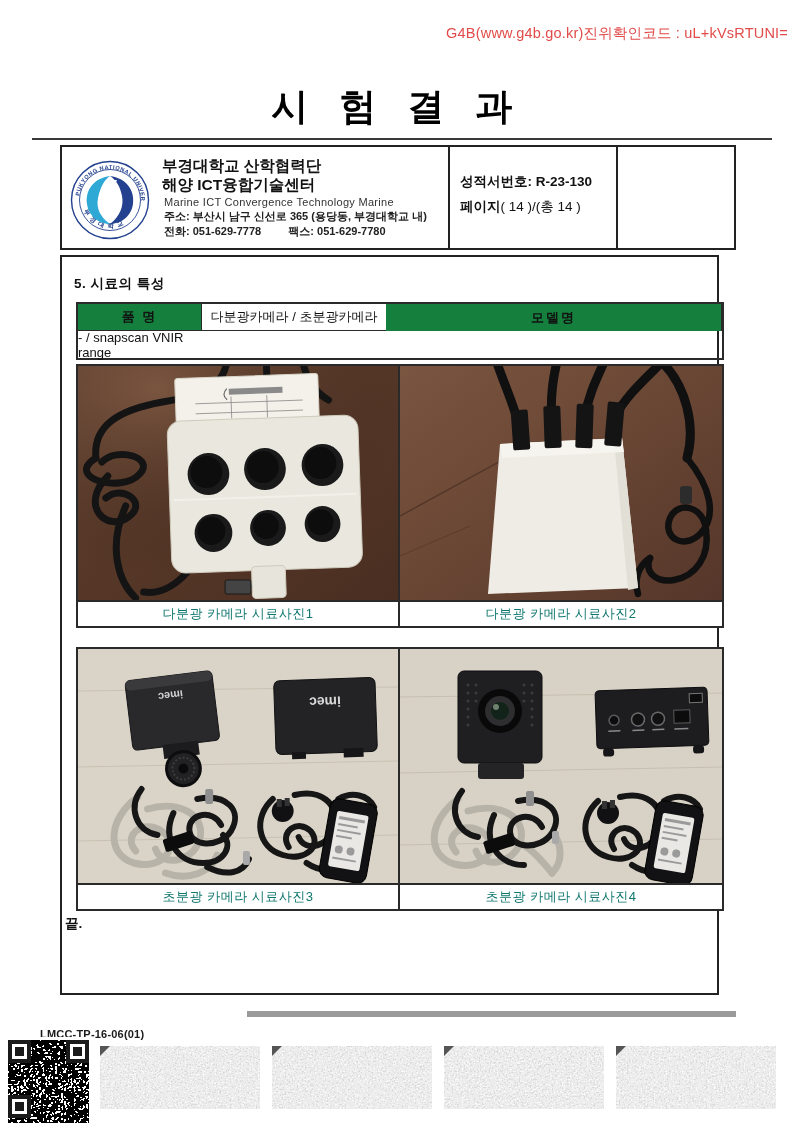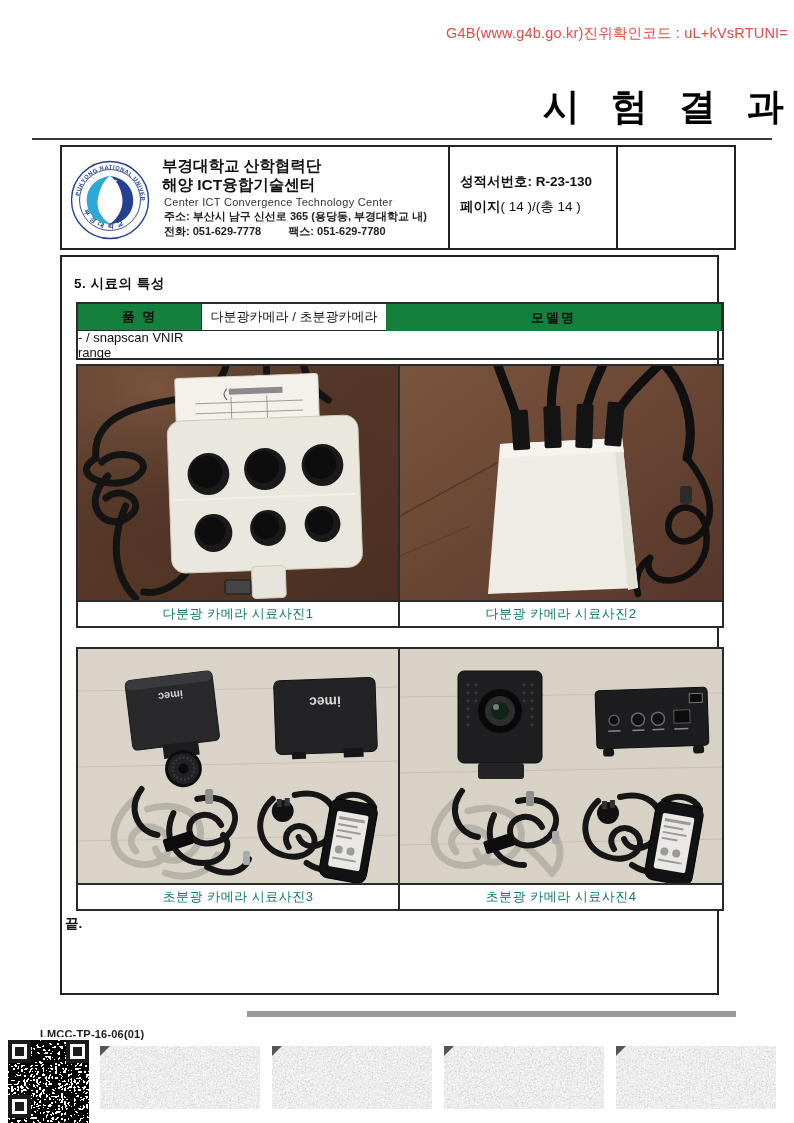--- a/index.html
+++ b/index.html
@@ -1,21 +1,21 @@
 <!DOCTYPE html>
 <html><head>
 <meta charset="utf-8">
 <style>
   * { margin:0; padding:0; box-sizing:border-box; }
   body { background:#fff; font-family:"Liberation Sans","DejaVu Sans",sans-serif; }
   .page { position:relative; width:794px; height:1123px; background:#fff; overflow:hidden; margin:0 auto; }
 
   .verify-code { position:absolute; top:24px; right:6px; font-size:14.5px; color:#e14b49; letter-spacing:0.2px; }
 
-  .doc-title { position:absolute; top:82px; left:0; width:100%; text-align:right;
+  .doc-title { position:absolute; top:82px; left:0; width:100%; text-align:center;
                font-size:37px; font-weight:bold; color:#000; letter-spacing:0.28em; }
   .title-rule { position:absolute; top:138px; left:32px; width:740px; height:2px; background:#3a3a3a; }
 
   
   .header-box { position:absolute; top:145px; left:60px; width:676px; height:105px;
                 border:2px solid #222; display:grid; grid-template-columns:388px 168px auto; }
   .hcell { position:relative; }
   .hcell-org { border-right:2px solid #222; }
   .hcell-report { border-right:2px solid #222; padding:26px 0 0 10px; }
   .org-logo { position:absolute; left:8px; top:13px; }
@@ -87,21 +87,21 @@
         <text font-size="6.5" fill="#23418f" font-weight="bold" letter-spacing="1">
           <textPath href="#arcBot" startOffset="12%">부 경 대 학 교</textPath>
         </text>
         <path d="M40,16 C24,18 15,30 17,44 C19,58 31,64 40,64 C30,57 26,48 28,38 C30,28 34,20 40,16 Z" fill="#2ea8d5"></path>
         <path d="M40,16 C56,18 65,30 63,44 C61,58 49,64 40,64 C50,56 54,46 52,36 C50,26 46,20 40,16 Z" fill="#23418f"></path>
         <polygon points="42,20 33,42 39,42 35,61 48,35 41,35 47,20" fill="#ffffff"></polygon>
       </svg>
       <div class="org-info">
         <div class="org-line1">부경대학교 산학협력단</div>
         <div class="org-line2">해양 ICT융합기술센터</div>
-        <div class="org-en">Center ICT Convergence Technology Center</div>
+        <div class="org-en">Marine ICT Convergence Technology Marine</div>
         <div class="org-addr">주소: 부산시 남구 신선로 365 (용당동, 부경대학교 내)</div>
         <div class="org-tel">
           <span>전화: 051-629-7778</span>
           <span class="fax">팩스:  051-629-7780</span>
         </div>
       </div>
     </div>
     <div class="hcell hcell-report">
       <div class="report-line">성적서번호: R-23-130</div>
       <div class="page-line">

